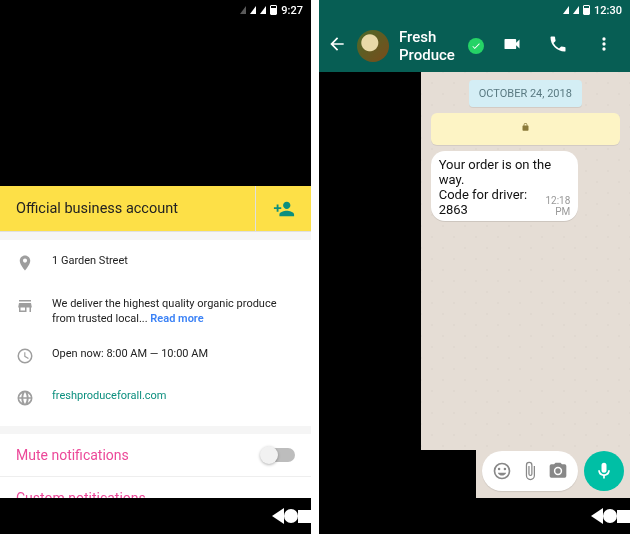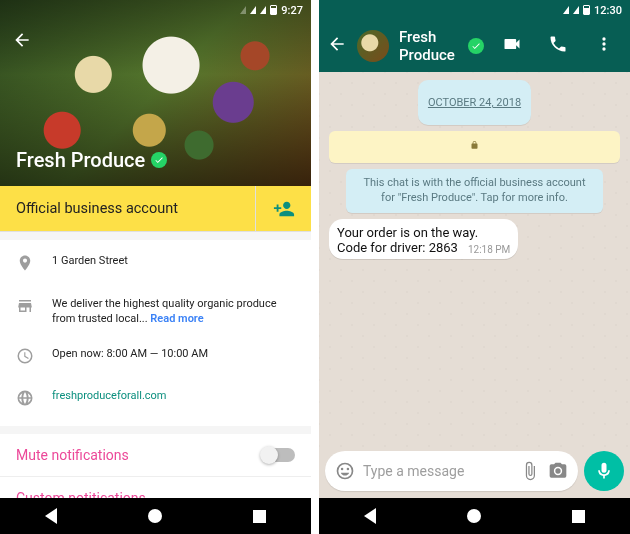--- a/index.html
+++ b/index.html
@@ -12,20 +12,21 @@
     gap: 8px;
   }
   .phone {
     width: 311px;
     height: 534px;
     position: relative;
     background: #000;
     display: flex;
     flex-direction: column;
     overflow: hidden;
+    align-items: flex-end;
   }
   .status-bar {
     height: 20px;
     background: transparent;
     position: absolute;
     top: 0; left: 0; right: 0;
     display: flex;
     justify-content: flex-end;
     align-items: center;
     gap: 4px;
@@ -156,23 +157,22 @@
       radial-gradient(rgba(0,0,0,.025) 1px, transparent 1px),
       radial-gradient(rgba(0,0,0,.025) 1px, transparent 1px);
     background-size: 22px 22px;
     background-position: 0 0, 11px 11px;
     padding:8px 10px;
     display:flex;flex-direction:column;gap:6px;
     font-size:12px;
   }
   .date-pill{
     align-self:center;background:#d4eef5;color:#5a7a82;
-    padding:16px 10px;border-radius:10px;font-size:11px;
+    padding:7px 10px;border-radius:4px;font-size:11px;
     box-shadow:0 1px 0 rgba(0,0,0,.08);
-    text-decoration:underline;
   }
   .enc-banner{
     background:#fdf4c5;color:#8a7a3a;
     padding:8px 12px;border-radius:6px;font-size:11px;
     text-align:center;line-height:1.35;
     box-shadow:0 1px 0 rgba(0,0,0,.08);
     display:flex;gap:6px;align-items:flex-start;justify-content:center;
   }
   .enc-banner .lock{flex-shrink:0;margin-top:1px;}
   .enc-banner .lock svg{width:9px;height:10px;fill:#8a7a3a;}
@@ -334,36 +334,34 @@
     </div>
   </div>
 
   <div class="chat-bg">
     <div class="date-pill">OCTOBER 24, 2018</div>
     <div class="enc-banner">
       <span class="lock"><svg viewBox="0 0 24 24">
             <path d="M18 8h-1V6a5 5 0 0 0-10 0v2H6a2 2 0 0 0-2 2v10a2 2 0 0 0 2 2h12a2 2 0 0 0 2-2V10a2 2 0 0 0-2-2zM9 6a3 3 0 0 1 6 0v2H9z"></path>
           </svg></span>
     </div>
-    <div class="official-banner">This chat is with the official business account for "Fresh Produce". Tap for more info.</div>
     <div class="bubble">
       <div>Your order is on the way.</div>
       <div style="display:flex;align-items:flex-end;gap:10px;">
         <span>Code for driver: 2863</span>
         <span class="time">12:18 PM</span>
       </div>
     </div>
   </div>
 
   <div class="input-bar" style="background:#e5ddd5;">
     <div class="input-field">
       <svg viewBox="0 0 24 24">
           <path d="M12 2a10 10 0 1 0 0 20 10 10 0 0 0 0-20zm0 18a8 8 0 1 1 0-16 8 8 0 0 1 0 16zM8.5 11A1.5 1.5 0 1 0 8.5 8a1.5 1.5 0 0 0 0 3zm7 0a1.5 1.5 0 1 0 0-3 1.5 1.5 0 0 0 0 3zM12 17.5c2.3 0 4.3-1.5 5-3.5H7c.7 2 2.7 3.5 5 3.5z"></path>
         </svg>
-      <span class="ph">Type a message</span>
       <svg viewBox="0 0 24 24">
           <path d="M16.5 6v11.5a4 4 0 0 1-8 0V5a2.5 2.5 0 0 1 5 0v10.5a1 1 0 0 1-2 0V6H10v9.5a2.5 2.5 0 0 0 5 0V5a4 4 0 0 0-8 0v12.5a5.5 5.5 0 0 0 11 0V6z"></path>
         </svg>
       <svg viewBox="0 0 24 24">
           <path d="M12 15.2A3.2 3.2 0 1 0 12 8.8a3.2 3.2 0 0 0 0 6.4zM9 2 7.2 4H4a2 2 0 0 0-2 2v12a2 2 0 0 0 2 2h16a2 2 0 0 0 2-2V6a2 2 0 0 0-2-2h-3.2L15 2zm3 15a5 5 0 1 1 0-10 5 5 0 0 1 0 10z"></path>
         </svg>
     </div>
     <div class="mic-btn">
       <svg viewBox="0 0 24 24">
           <path d="M12 14a3 3 0 0 0 3-3V5a3 3 0 0 0-6 0v6a3 3 0 0 0 3 3zm5-3a5 5 0 0 1-10 0H5a7 7 0 0 0 6 6.9V21h2v-3.1A7 7 0 0 0 19 11z"></path>

